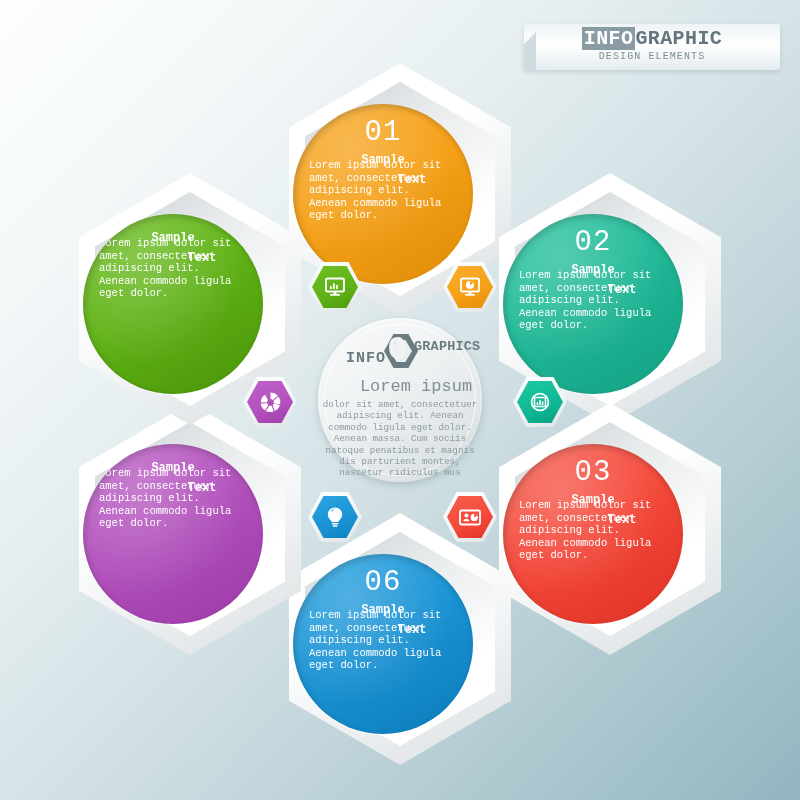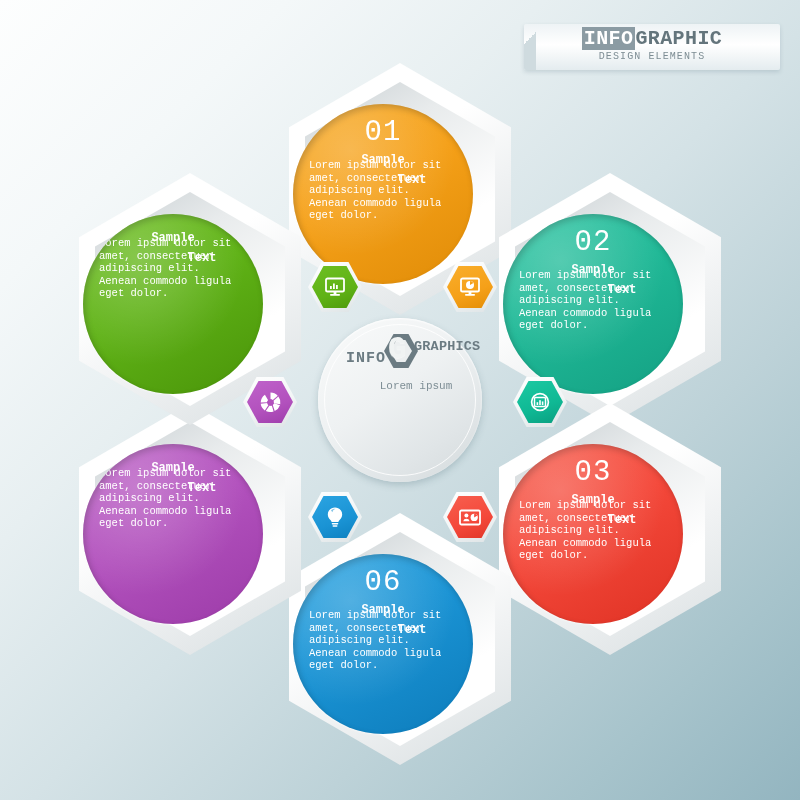--- a/index.html
+++ b/index.html
@@ -212,21 +212,21 @@
     z-index: 4;
   }
   #center-text {
     position: absolute;
     left: 0; right: 0;
     top: 58px;
     text-align: center;
     padding: 0 2px;
   }
   .center-title {
-    font-size: 11px;
+    font-size: 17px;
     color: #7f8f96;
     line-height: 21px;
     padding-left: 32px;
   }
   .center-body {
     font-size: 9.2px;
     line-height: 11.4px;
     color: #8b9aa1;
     padding: 2px 1px 0 1px;
   }
@@ -341,20 +341,21 @@
 
   <div id="center-disc">
     <div id="center-logo">
       <span class="logo-info">INFO</span>
       <span class="logo-hexg"></span>
       <span class="logo-gletter">G</span>
       <span class="logo-graphics">GRAPHICS</span>
     </div>
     <div id="center-text">
       <div class="center-title">Lorem ipsum</div>
+      <div class="center-body">dolor sit amet, consectetuer adipiscing elit. Aenean commodo ligula eget dolor. Aenean massa. Cum sociis natoque penatibus et magnis dis parturient montes, nascetur ridiculus mus</div>
     </div>
   </div>
 
   <div class="icon-hex" style="left:308px; top:262px;">
     <div class="outer"></div>
     <div class="fill" style="background:linear-gradient(160deg,#6ebf22 0%,#5fb216 60%,#4d9a0c 100%);"></div>
     <div class="glyph">
       <svg width="22" height="20" viewBox="0 0 22 20">
         <rect x="2" y="1.5" width="18" height="13" rx="1.6" fill="none" stroke="#ffffff" stroke-width="1.8"></rect>
         <rect x="6" y="9" width="1.8" height="3" fill="#ffffff"></rect>

